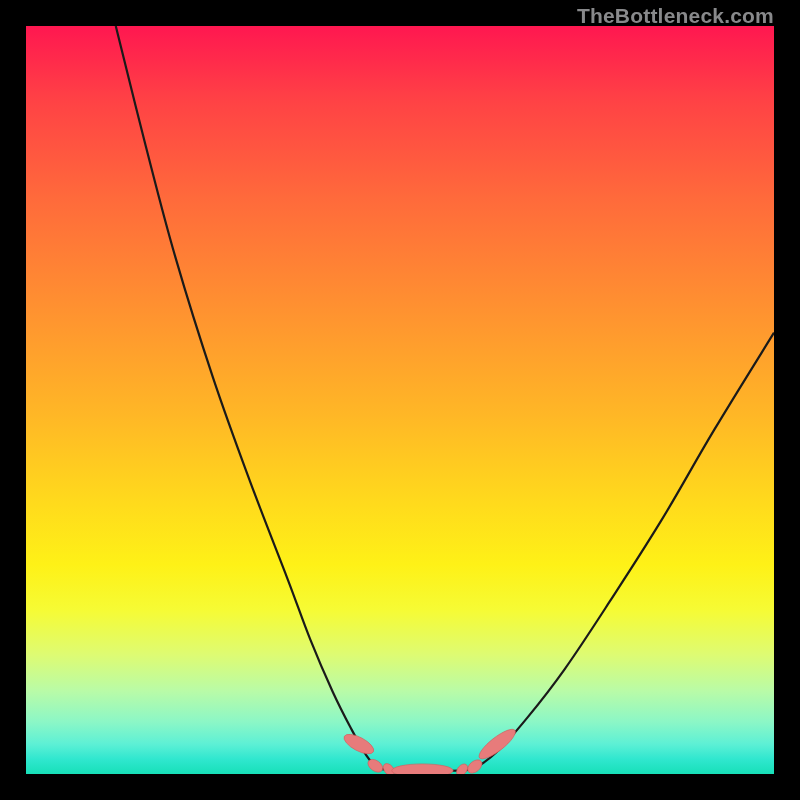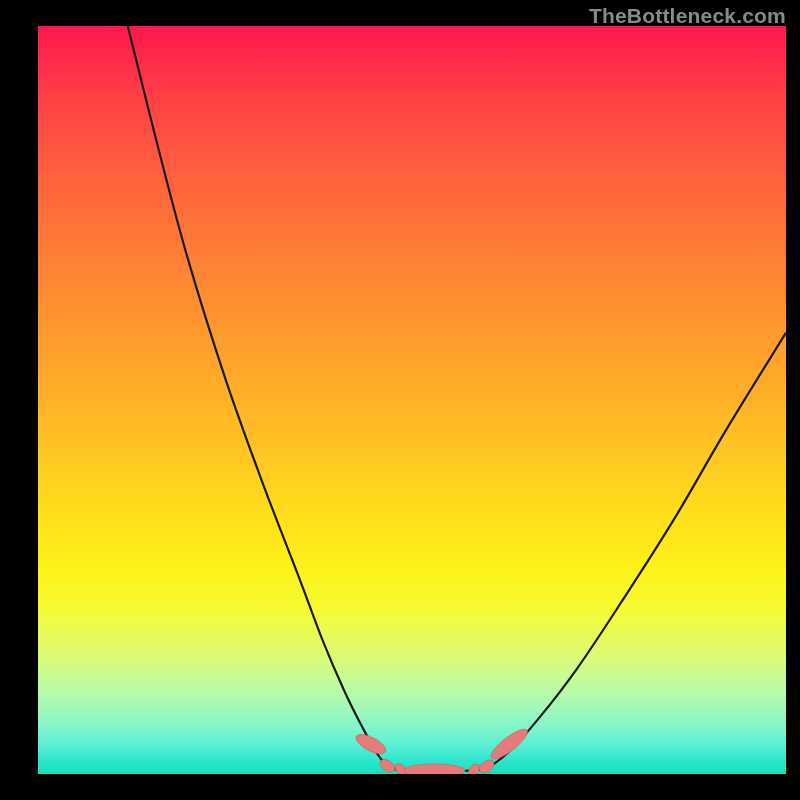--- a/index.html
+++ b/index.html
@@ -5,21 +5,21 @@
   html, body {
     margin: 0;
     padding: 0;
     width: 800px;
     height: 800px;
     background: #000;
     overflow: hidden;
   }
   .frame {
     position: absolute;
-    left: 12px;
+    left: 0;
     top: 0;
     width: 784px;
     height: 800px;
     background: #000;
   }
   .plot {
     position: absolute;
     left: 26px;
     top: 26px;
     width: 748px;

